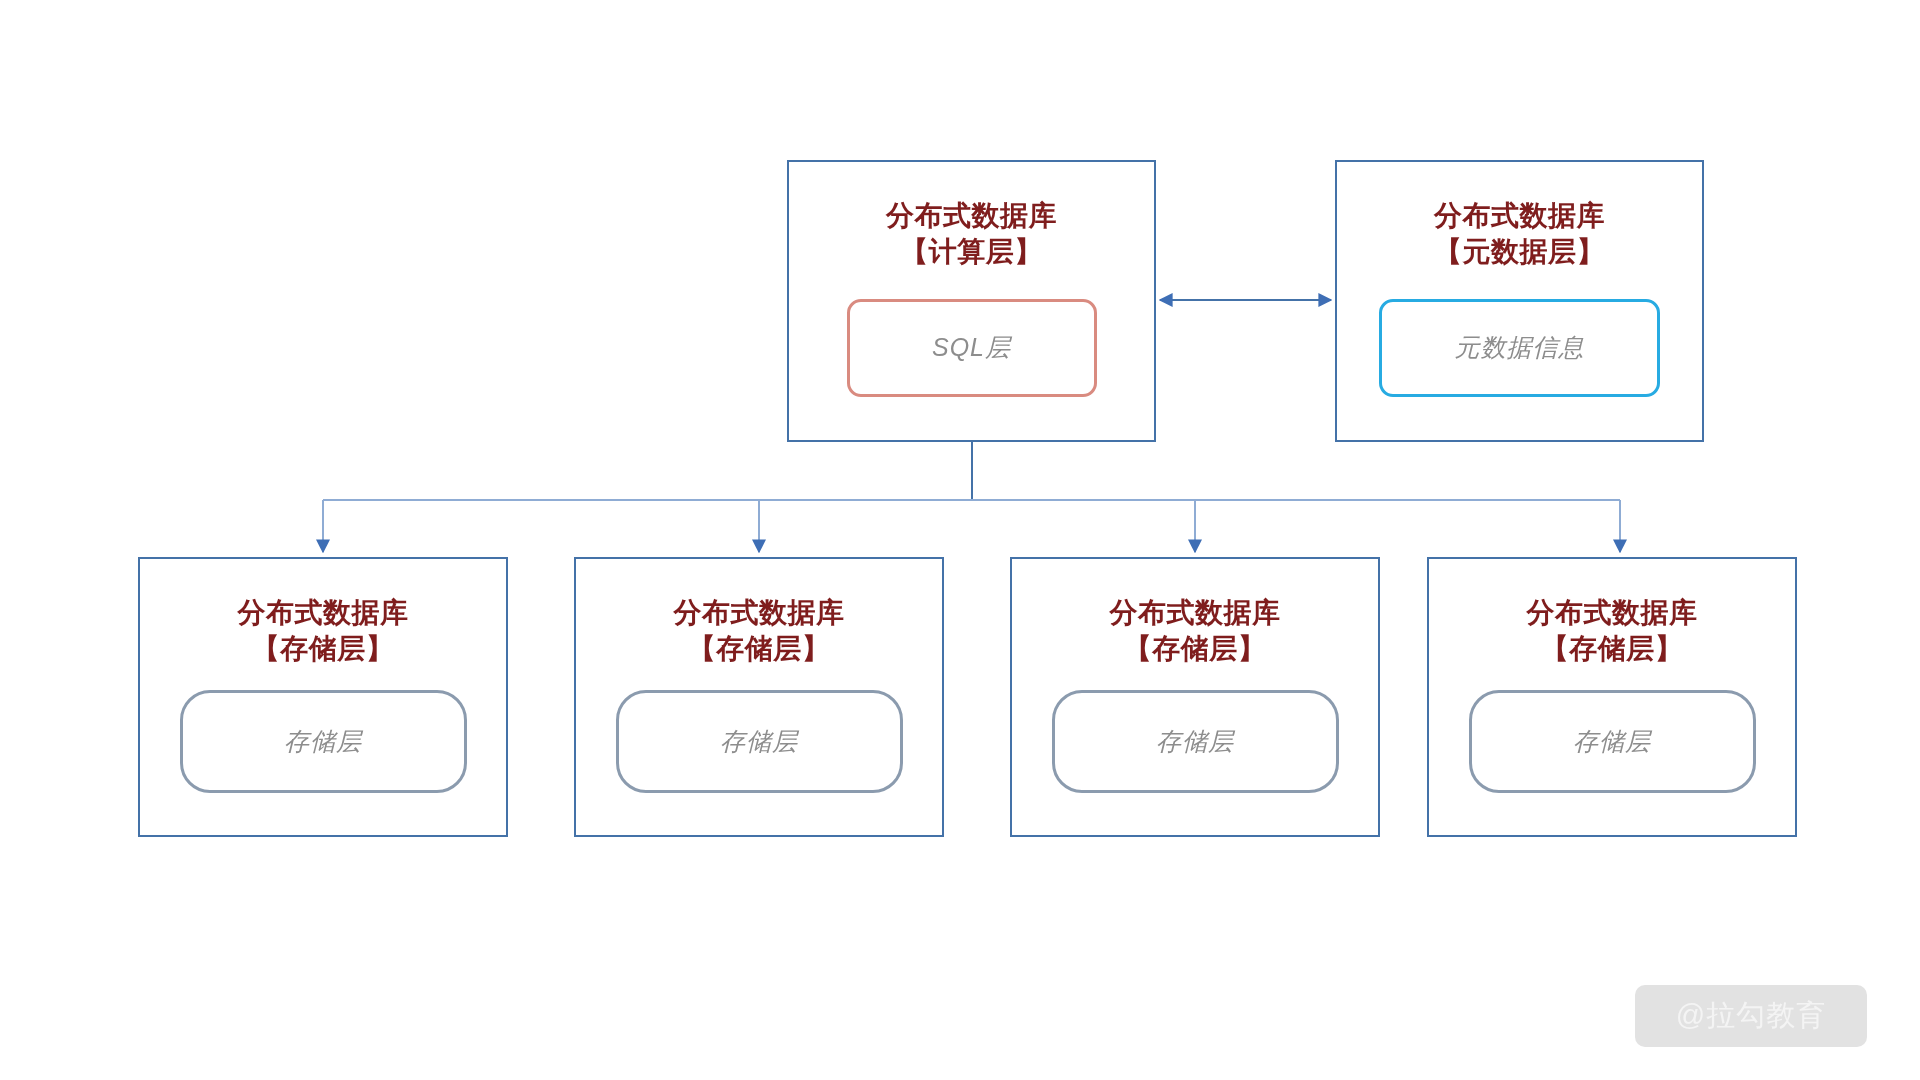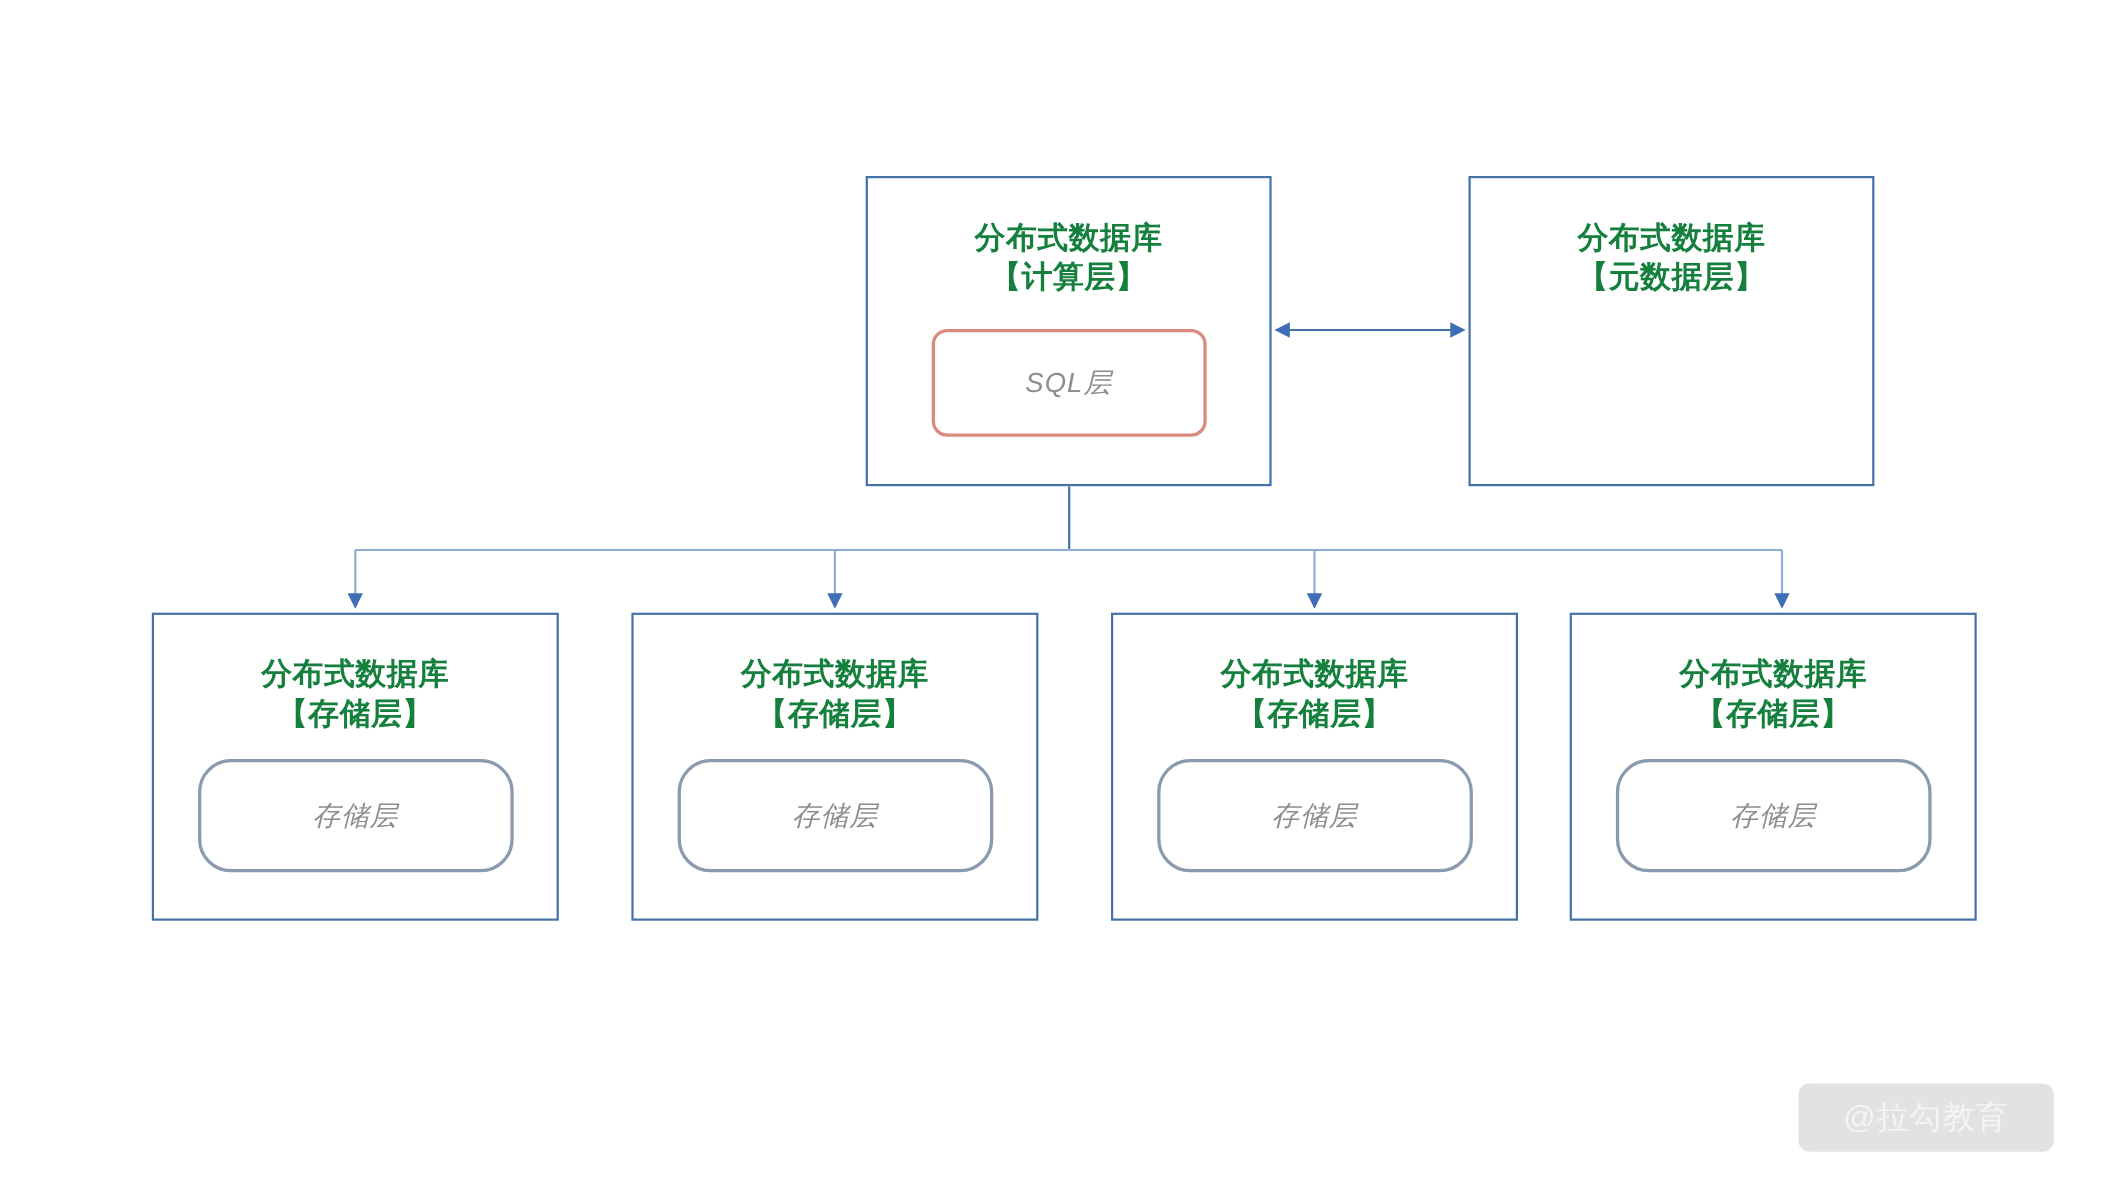--- a/index.html
+++ b/index.html
@@ -28,21 +28,21 @@
     box-sizing: border-box;
     background: #ffffff;
     border: 2px solid #4472a8;
     display: flex;
     flex-direction: column;
     align-items: center;
   }
 
   .node-title {
     font-weight: bold;
-    color: #15803d;
+    color: #7f1d1d;
     text-align: center;
     line-height: 1.30;
     white-space: pre-line;
     letter-spacing: 0.5px;
   }
 
   .inner-chip {
     box-sizing: border-box;
     background: #ffffff;
     display: flex;
@@ -163,20 +163,21 @@
 
 <div class="node-box" id="compute-node">
   <div class="node-title">分布式数据库
 【计算层】</div>
   <div class="inner-chip" id="compute-chip">SQL层</div>
 </div>
 
 <div class="node-box" id="metadata-node">
   <div class="node-title">分布式数据库
 【元数据层】</div>
+  <div class="inner-chip" id="metadata-chip">元数据信息</div>
 </div>
 
 <div class="node-box storage-node" id="storage-node-0">
   <div class="node-title">分布式数据库
 【存储层】</div>
   <div class="inner-chip storage-chip">存储层</div>
 </div>
 
 <div class="node-box storage-node" id="storage-node-1">
   <div class="node-title">分布式数据库

